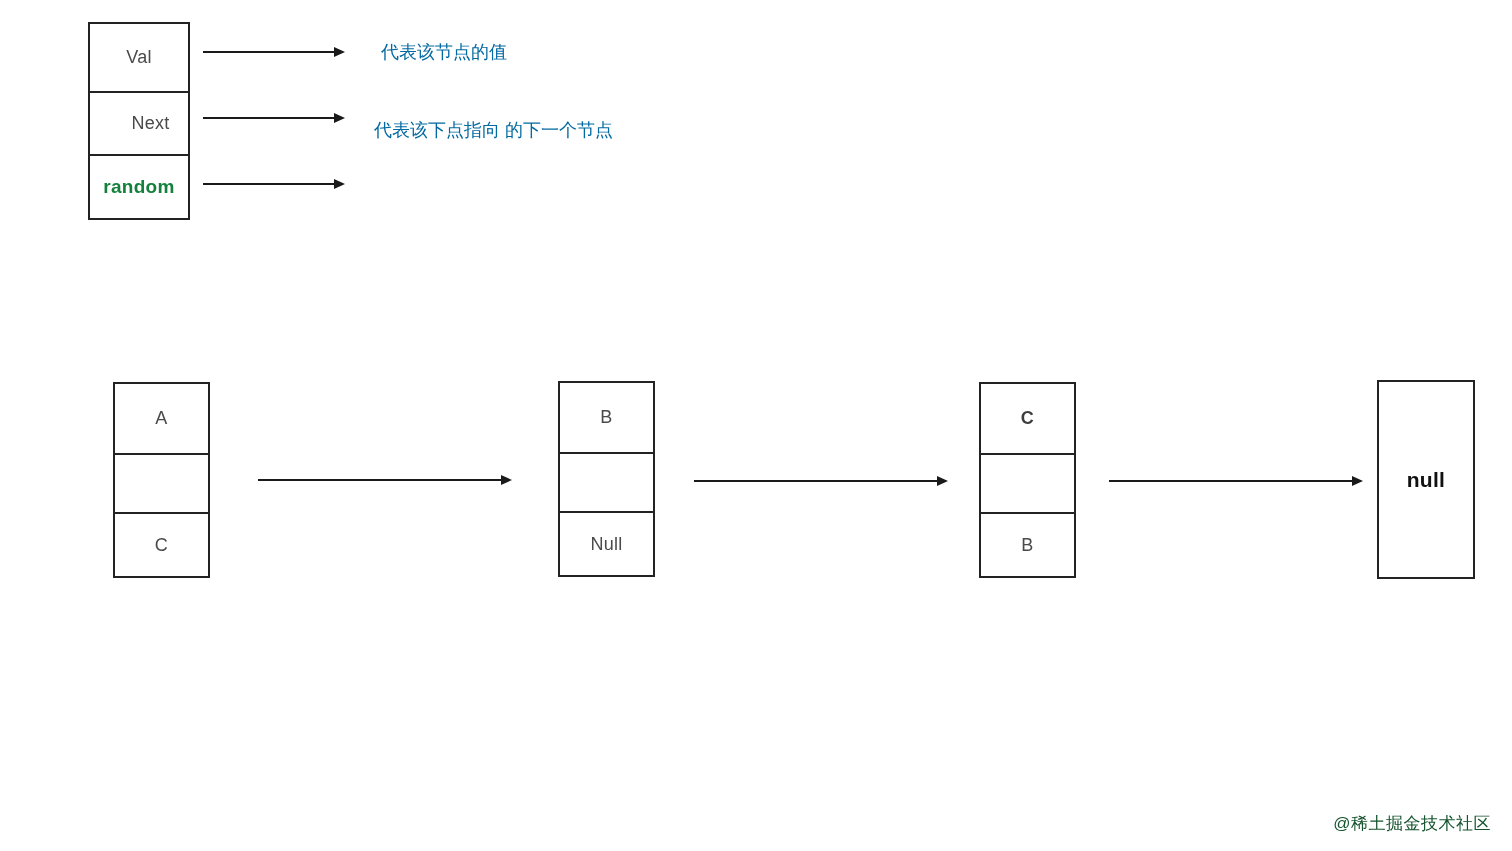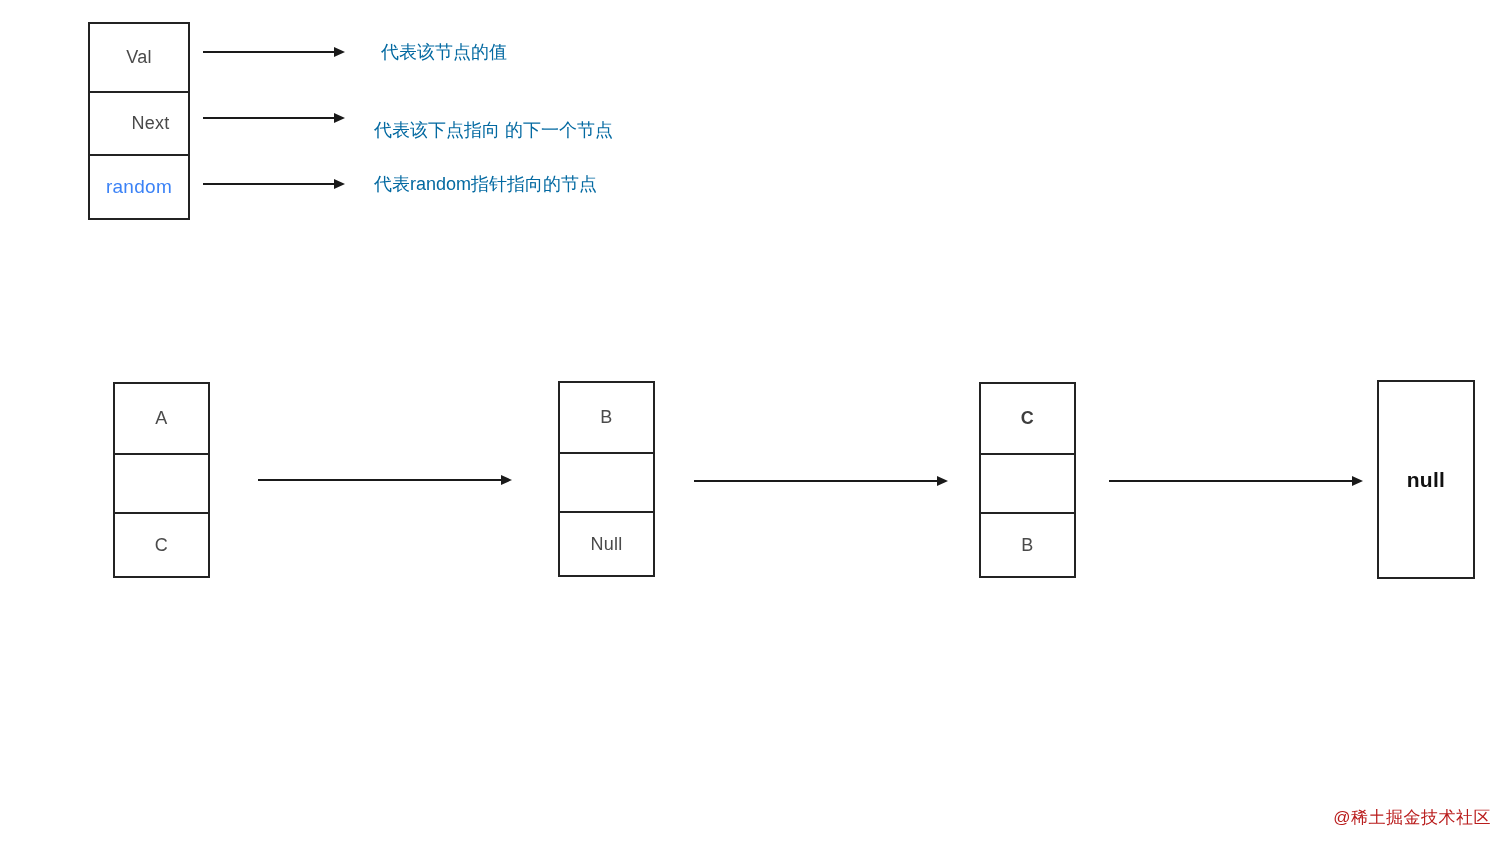--- a/index.html
+++ b/index.html
@@ -31,22 +31,22 @@
     letter-spacing: 0.3px;
   }
   .struct-box .cell + .cell { border-top: 2px solid #232323; }
 
   
   .legend-box { left: 88px; top: 22px; width: 102px; height: 198px; }
   .legend-box .cell-val    { flex: 0 0 67px; }
   .legend-box .cell-next   { flex: 0 0 63px; padding-left: 23px; }
   .legend-box .cell-random { flex: 1 1 auto; }
   .legend-box .cell-random span {
-    color: #3b82f6;
-    font-weight: normal;
+    color: #15803d;
+    font-weight: bold;
     font-size: 19px;
   }
 
   .legend-desc {
     position: absolute;
     left: 374px;
     height: 26px;
     line-height: 26px;
     font-size: 18px;
     color: #0369a1;
@@ -104,23 +104,23 @@
   }
 
   .list-arrow-1 { left: 258px;  top: 479px; width: 244px; }
   .list-arrow-2 { left: 694px;  top: 480px; width: 244px; }
   .list-arrow-3 { left: 1109px; top: 480px; width: 244px; }
 
   
   .watermark {
     position: absolute;
     right: 21px;
-    bottom: 22px;
+    bottom: 16px;
     font-size: 17px;
-    color: #b91c1c;
+    color: #14532d;
     letter-spacing: 0.5px;
   }
 </style>
 </head>
 <body>
 
 <div class="canvas">
 
   <div class="struct-box legend-box">
     <div class="cell cell-val">
@@ -133,21 +133,20 @@
       <span>random</span>
     </div>
   </div>
 
   <div class="arrow legend-arrow-1"></div>
   <div class="arrow legend-arrow-2"></div>
   <div class="arrow legend-arrow-3"></div>
 
   <div class="legend-desc legend-desc-1">代表该节点的值</div>
   <div class="legend-desc legend-desc-2">代表该下点指向 的下一个节点</div>
-  <div class="legend-desc legend-desc-3">代表random指针指向的节点</div>
 
   <div class="struct-box node node-a">
     <div class="cell cell-val">
       <span>A</span>
     </div>
     <div class="cell cell-next">
       <span></span>
     </div>
     <div class="cell cell-random">
       <span>C</span>

